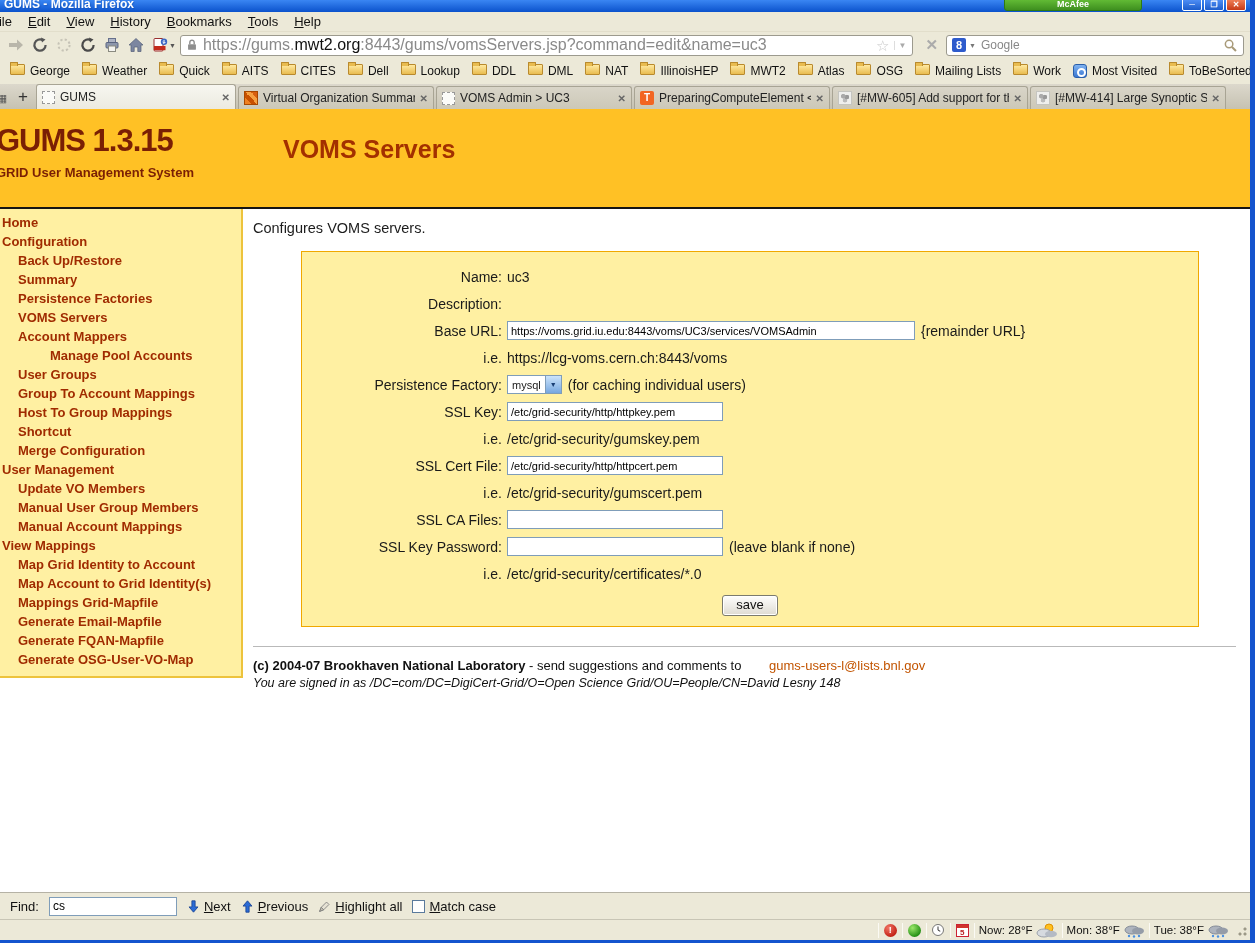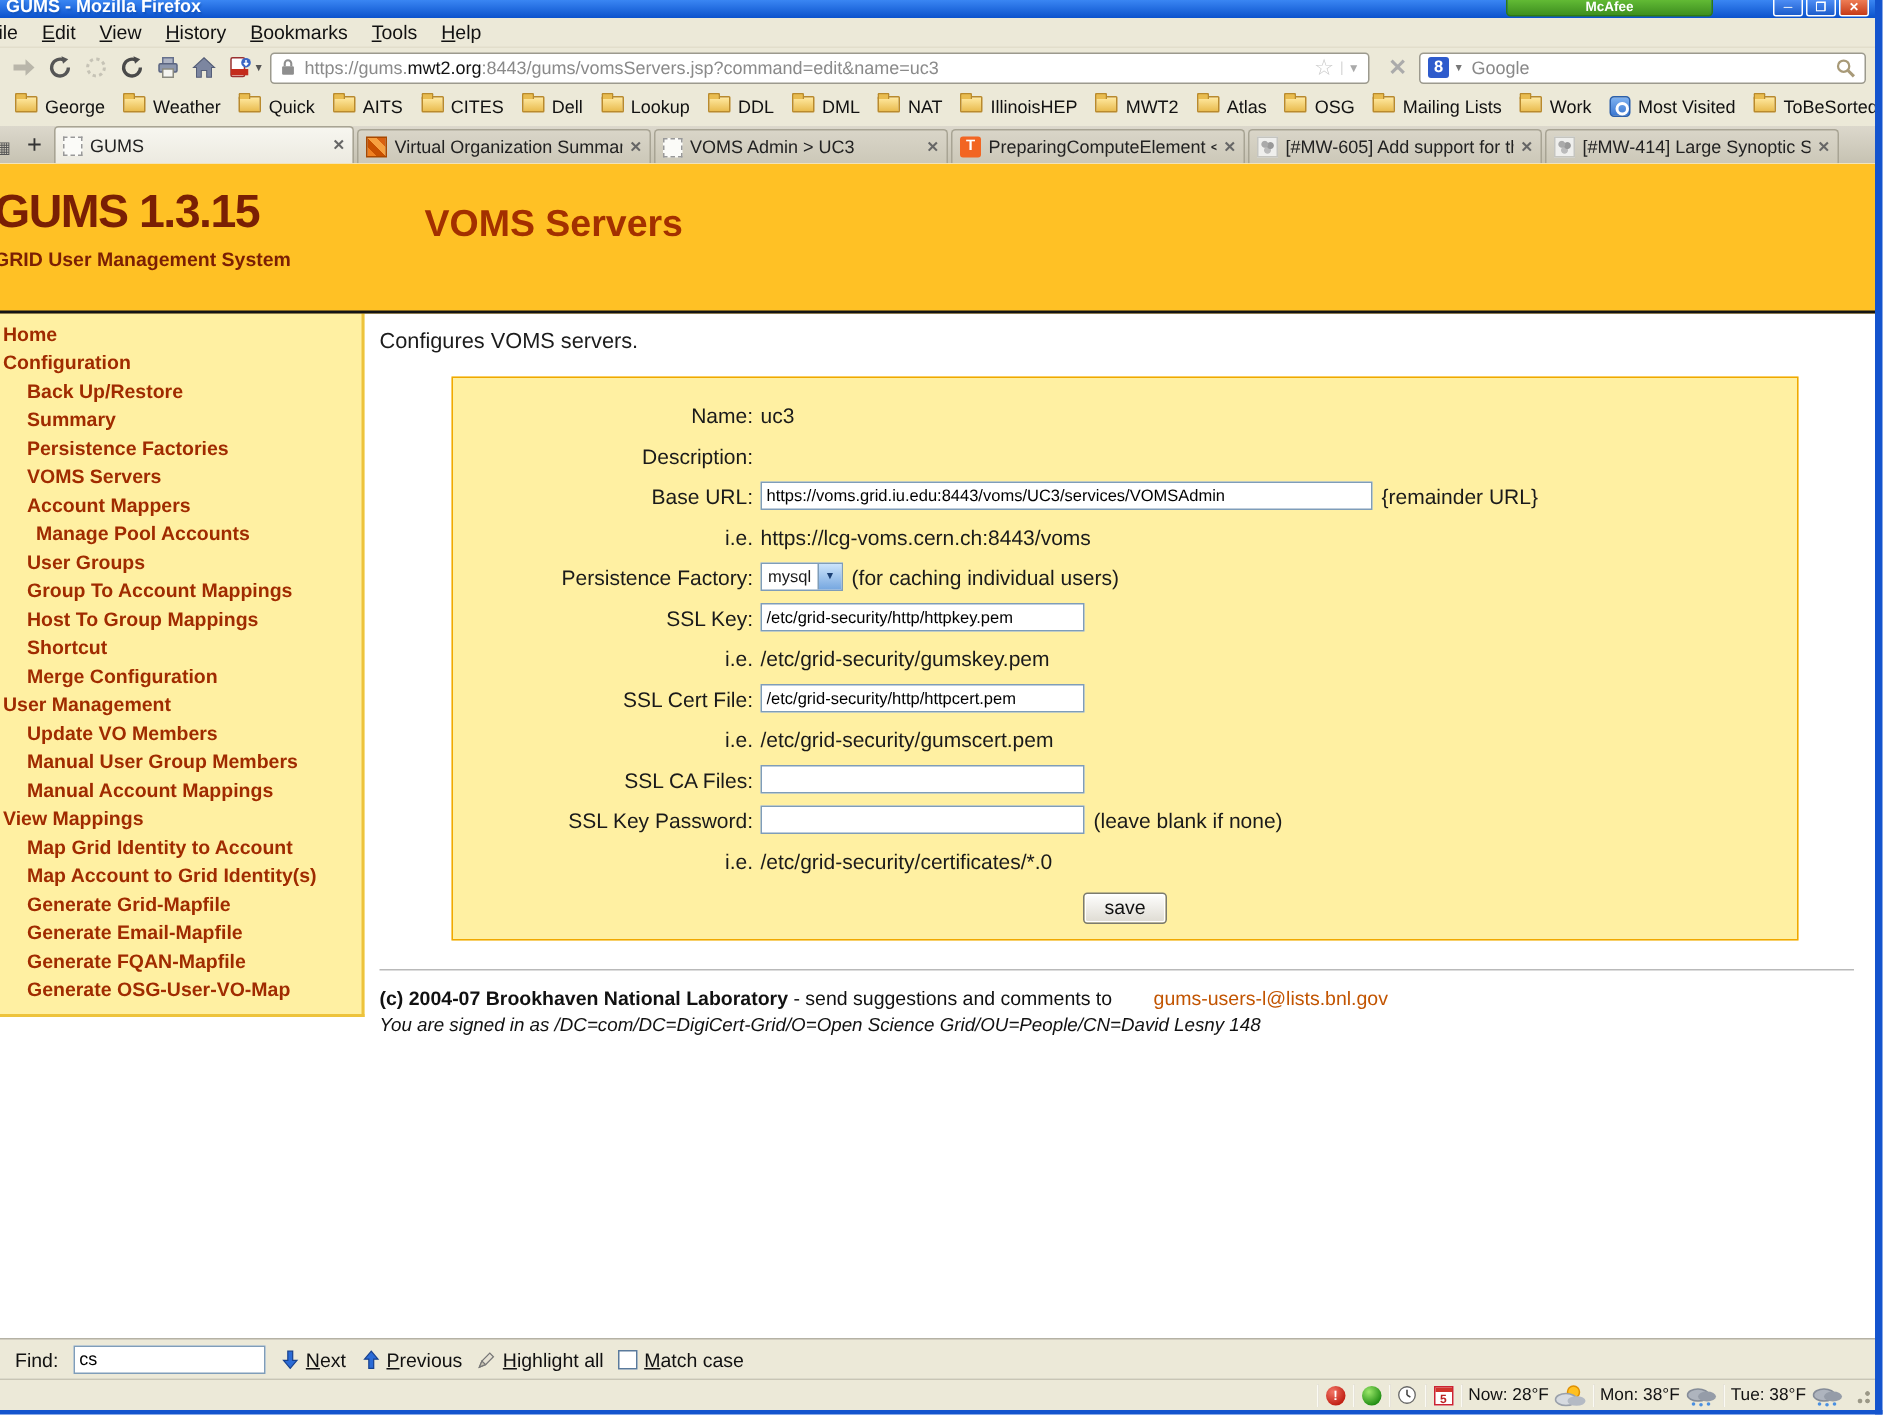--- a/index.html
+++ b/index.html
@@ -29,21 +29,21 @@
   .menu-item { display:inline-block; font-size:13px; color:#111; padding:0 8px; cursor:default; }
   .menu-item::first-letter { text-decoration:underline; }
   .menu-item:first-of-type { margin-left:-17px; } 
 
   
   .navbar { height:26px; background:#ECE9D8; display:flex; align-items:center; flex:none; padding:0 6px 0 4px; }
   .nav-btn { width:24px; height:22px; display:flex; align-items:center; justify-content:center; flex:none; }
   .caret { font-size:7px; color:#555; margin-left:-3px; }
   .urlbar { flex:1; height:21px; background:#fff; border:1px solid #9C9A8E; border-radius:3px;
     display:flex; align-items:center; padding:0 4px; margin:0 4px; min-width:0; }
-  .url-text { font-size:12px; white-space:nowrap; overflow:hidden; flex:1; margin-left:4px; }
+  .url-text { font-size:16px; white-space:nowrap; overflow:hidden; flex:1; margin-left:4px; }
   .url-dim { color:#8a8a8a; } .url-domain { color:#111; }
   .star { color:#C9C9C9; font-size:15px; line-height:15px; } 
   .url-caret { font-size:8px; color:#AAA; margin:0 2px 0 4px; border-left:1px solid #DDD; padding-left:4px; }
   .stop-x { color:#ABABAB; font-size:15px; font-weight:bold; padding:0 8px; }
   .searchbox { width:298px; height:21px; background:#fff; border:1px solid #9C9A8E; border-radius:3px;
     display:flex; align-items:center; padding:0 5px; flex:none; }
   .g-icon { width:14px; height:14px; background:#2E5BCC; color:#fff; font-size:11px; font-weight:bold;
     text-align:center; line-height:14px; border-radius:2px; flex:none; }
   .search-caret { font-size:7px; color:#777; margin:0 5px 0 3px; }
   .search-label { flex:1; font-size:12px; color:#888; }
@@ -91,21 +91,21 @@
   .app-subtitle { position:absolute; left:-4px; top:56px; font-size:13px; font-weight:bold;
     color:var(--title_color,#7A1F04); }
   .page-title { position:absolute; left:283px; top:26px; font-size:25px; font-weight:bold;
     color:var(--heading_color,#A33000); }
 
   .body-row { display:flex; align-items:flex-start; flex:1; }
   .sidebar { width:243px; flex:none; background:var(--panel_bg,#FFF0A2);
     border-right:2px solid #EDC33C; border-bottom:2px solid #EDC33C; padding:4px 0 7px; }
   .side-item { font-size:13px; font-weight:bold; color:var(--sidebar_link_color,#A02B00);
     line-height:19px; white-space:nowrap; cursor:pointer; padding-left:2px; }
-  .side-item.v-1 { padding-left:18px; } .side-item.v-2 { padding-left:24px; }
+  .side-item.v-1 { padding-left:18px; } .side-item.v-2 { padding-left:35px;margin-left:15px; }
 
   .main { flex:1; padding:8px 12px 0 10px; min-width:0; }
   .intro { font-size:14.5px; color:#1c1c1c; margin:3px 0 15px; }
 
   .formbox { margin-left:48px; width:898px; background:var(--panel_bg,#FFF0A2);
     border:1px solid #F0A800; padding:11px 0 10px; }
   .frow { display:flex; align-items:center; min-height:27px; }
   .lbl { width:205px; flex:none; text-align:right; font-size:14px; color:#1a1a1a; padding-right:5px; }
   .val { display:flex; align-items:center; gap:6px; font-size:14px; color:#1a1a1a; min-width:0; }
   .txt { height:19px; border:1px solid #7F9DB9; background:#fff; font-family:"Liberation Sans",sans-serif;
@@ -427,21 +427,21 @@
           <div class="side-item v-1">Manual User Group Members</div>
 
           <div class="side-item v-1">Manual Account Mappings</div>
 
           <div class="side-item v-0">View Mappings</div>
 
           <div class="side-item v-1">Map Grid Identity to Account</div>
 
           <div class="side-item v-1">Map Account to Grid Identity(s)</div>
 
-          <div class="side-item v-1">Generate Grid-Mapfile</div>
+          <div class="side-item v-1">Mappings Grid-Mapfile</div>
 
           <div class="side-item v-1">Generate Email-Mapfile</div>
 
           <div class="side-item v-1">Generate FQAN-Mapfile</div>
 
           <div class="side-item v-1">Generate OSG-User-VO-Map</div>
         </div>
 
       <div class="main">
         <div class="intro">Configures VOMS servers.</div>

